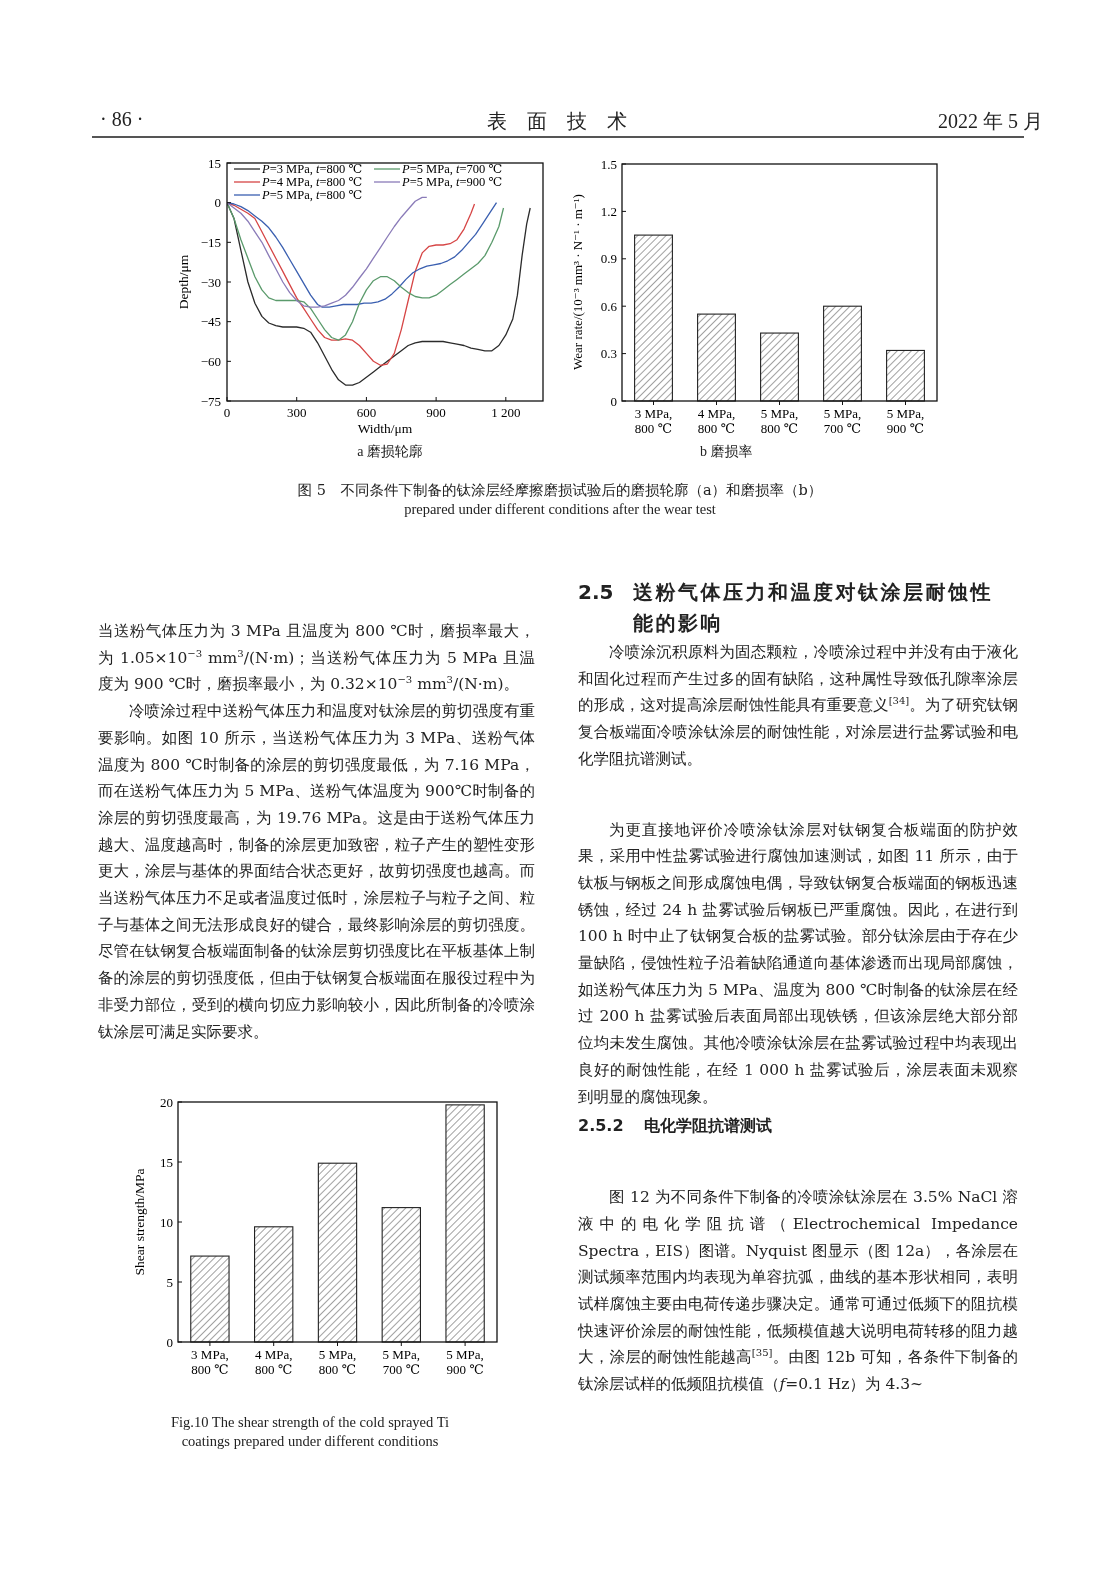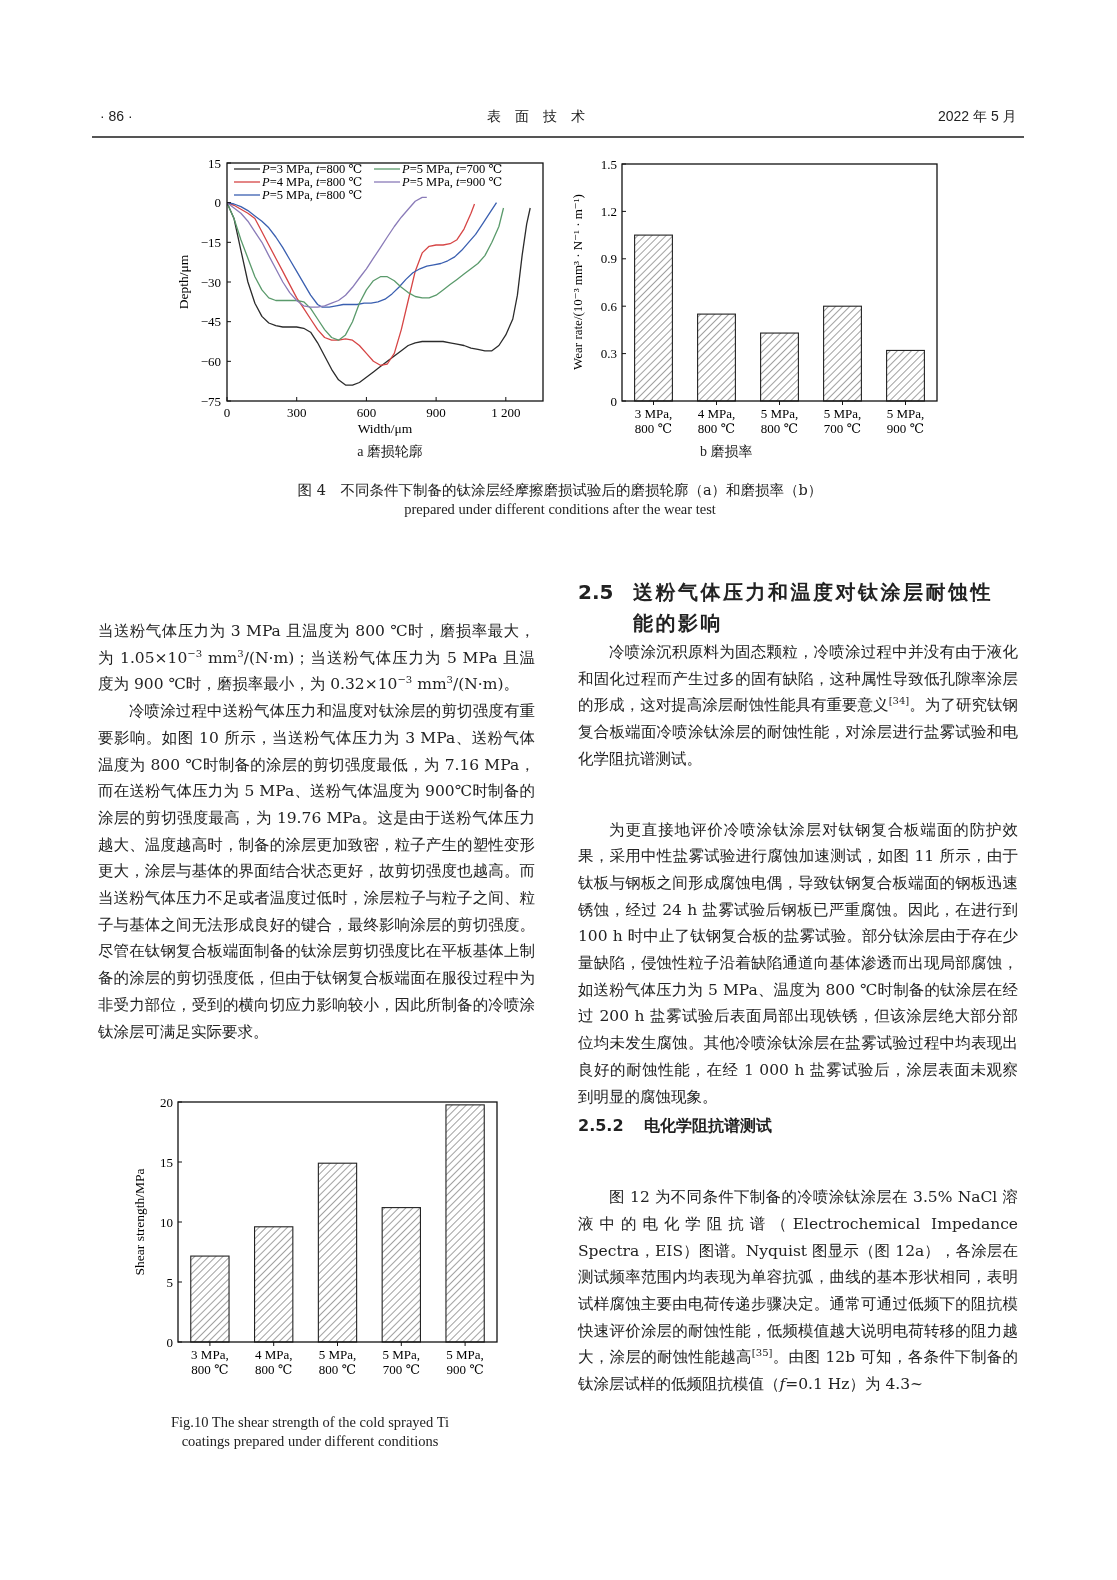--- a/index.html
+++ b/index.html
@@ -1,18 +1,18 @@
 <!DOCTYPE html>
 <html><head>
 <meta charset="utf-8">
 <style>
   html,body{margin:0;padding:0;background:#fff;}
   body{width:1117px;height:1580px;position:relative;overflow:hidden;font-family:"DejaVu Serif","Liberation Serif",serif;color:#222;}
   .abs{position:absolute;}
-  .hdr{font-family:Liberation Sans, sans-serif;font-size:14px;top:108px;}
+  .hdr{font-family:Liberation Serif, serif;font-size:20px;top:108px;}
   .rule{position:absolute;left:92px;top:136px;width:932px;height:2px;background:#555;}
   .serif{font-family:"Liberation Serif","DejaVu Serif",serif;}
   .body-text{font-size:15.5px;line-height:26.7px;text-align:justify;text-justify:inter-character;margin-top:44px;}
   .body-text p{margin:0;}
   .indent{text-indent:2em;}
   .cap{text-align:center;font-size:14.5px;line-height:18.5px;}
   .cap .en{font-family:"Liberation Serif","DejaVu Serif",serif;font-size:14.5px;}
   .h2{font-family:"DejaVu Sans","Liberation Sans",sans-serif;font-size:20px;font-weight:bold;line-height:31px;}
   .h3{font-family:"DejaVu Sans","Liberation Sans",sans-serif;font-size:16px;font-weight:bold;}
   svg text{font-family:"Liberation Serif","DejaVu Serif",serif;}
@@ -128,21 +128,21 @@
       <text x="282.5" y="283" text-anchor="middle" font-size="13">700 ℃</text>
       <line x1="345.5" y1="251" x2="345.5" y2="255" stroke="#111"></line>
       <text x="345.5" y="268" text-anchor="middle" font-size="13">5 MPa,</text>
       <text x="345.5" y="283" text-anchor="middle" font-size="13">900 ℃</text>
     </g>
   <text transform="translate(22,132) rotate(-90)" text-anchor="middle" font-size="13">Wear rate/(10⁻³ mm³ · N⁻¹ · m⁻¹)</text>
 </svg>
 <div class="abs serif" style="left:700px;top:443px;width:120px;text-align:left;font-size:14px;">b  磨损率</div>
 
 <div class="abs cap" style="left:140px;top:481px;width:840px;">
-  <div>图 4　不同条件下制备的钛涂层经摩擦磨损试验后的磨损轮廓（a）和磨损率（b）</div>
+  <div>图 5　不同条件下制备的钛涂层经摩擦磨损试验后的磨损轮廓（a）和磨损率（b）</div>
   <div class="en">prepared under different conditions after the wear test</div>
 </div>
 
 <div class="abs body-text" style="left:98px;top:574px;width:437px;">
   <p>当送粉气体压力为 3 MPa 且温度为 800 ℃时，磨损率最大，为 1.05×10<sup>−3</sup> mm<sup>3</sup>/(N·m)；当送粉气体压力为 5 MPa 且温度为 900 ℃时，磨损率最小，为 0.32×10<sup>−3</sup> mm<sup>3</sup>/(N·m)。</p>
   <p class="indent">冷喷涂过程中送粉气体压力和温度对钛涂层的剪切强度有重要影响。如图 10 所示，当送粉气体压力为 3 MPa、送粉气体温度为 800 ℃时制备的涂层的剪切强度最低，为 7.16 MPa，而在送粉气体压力为 5 MPa、送粉气体温度为 900℃时制备的涂层的剪切强度最高，为 19.76 MPa。这是由于送粉气体压力越大、温度越高时，制备的涂层更加致密，粒子产生的塑性变形更大，涂层与基体的界面结合状态更好，故剪切强度也越高。而当送粉气体压力不足或者温度过低时，涂层粒子与粒子之间、粒子与基体之间无法形成良好的键合，最终影响涂层的剪切强度。尽管在钛钢复合板端面制备的钛涂层剪切强度比在平板基体上制备的涂层的剪切强度低，但由于钛钢复合板端面在服役过程中为非受力部位，受到的横向切应力影响较小，因此所制备的冷喷涂钛涂层可满足实际要求。</p>
 </div>
 
 <svg class="abs" style="left:120px;top:1090px;" width="400" height="300" id="fig10">
   <defs>

